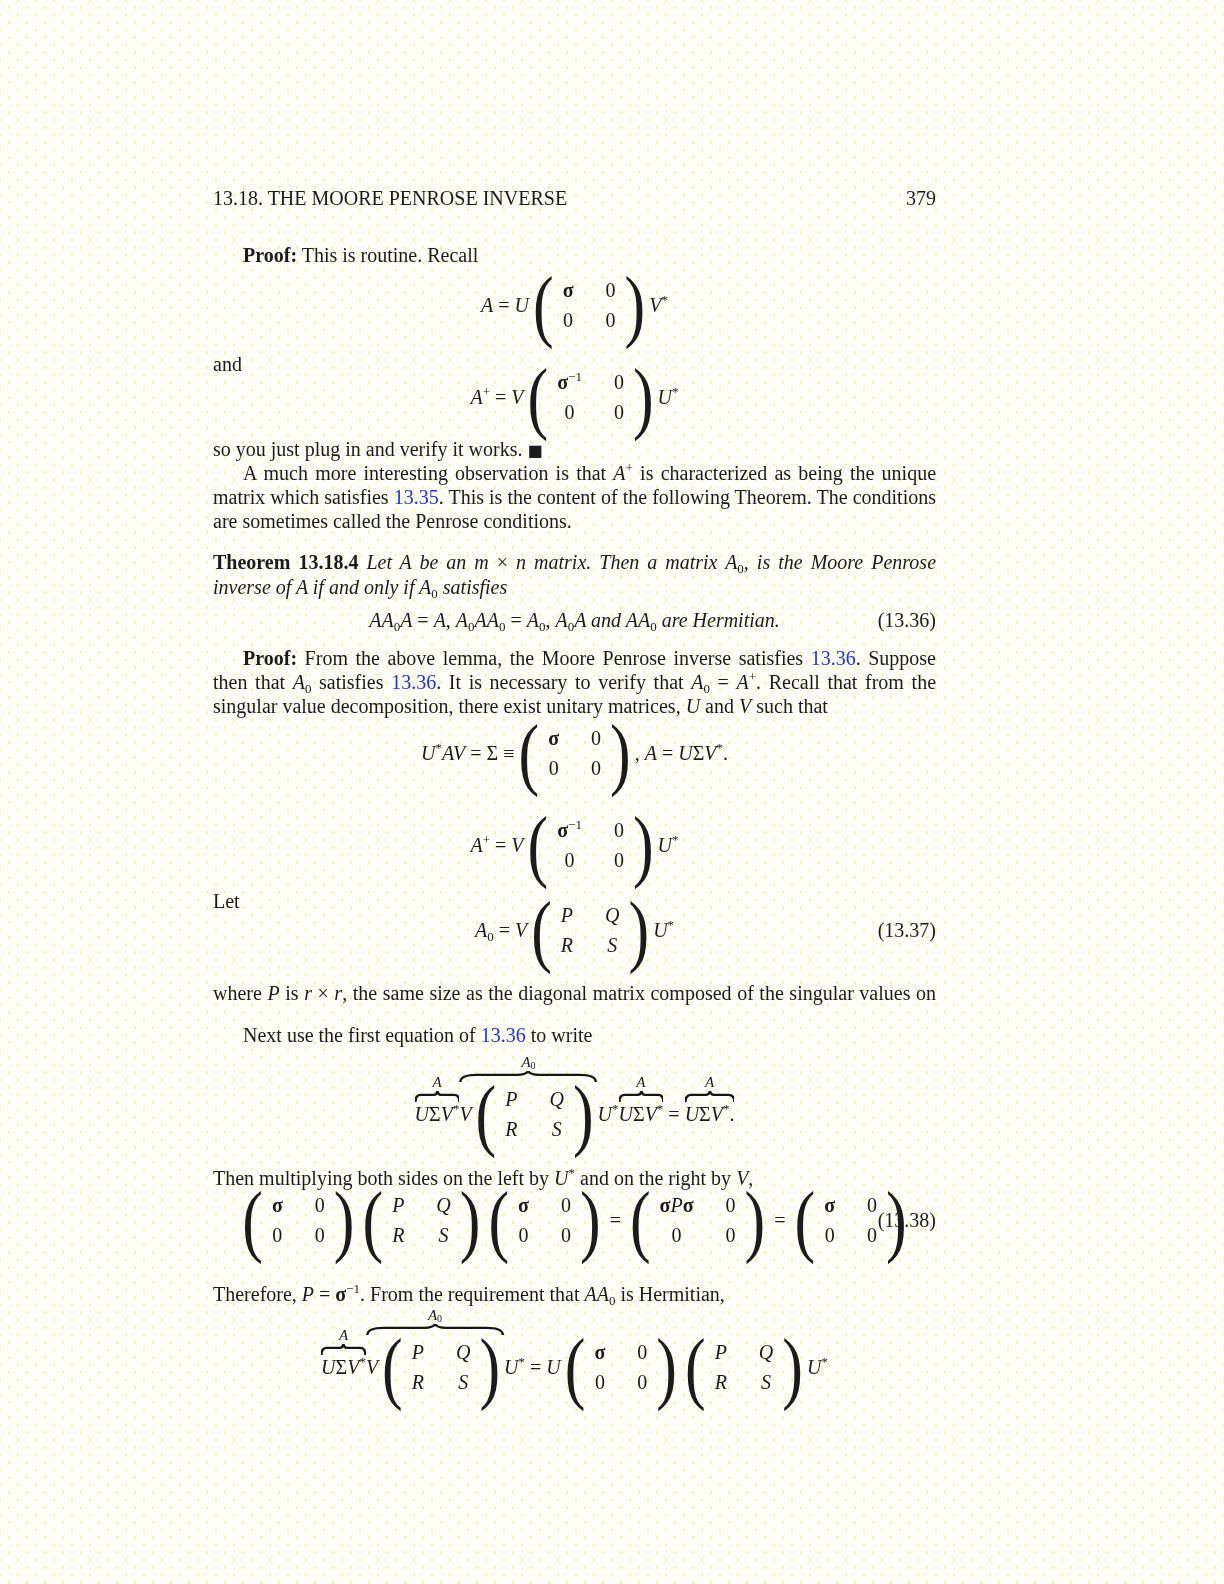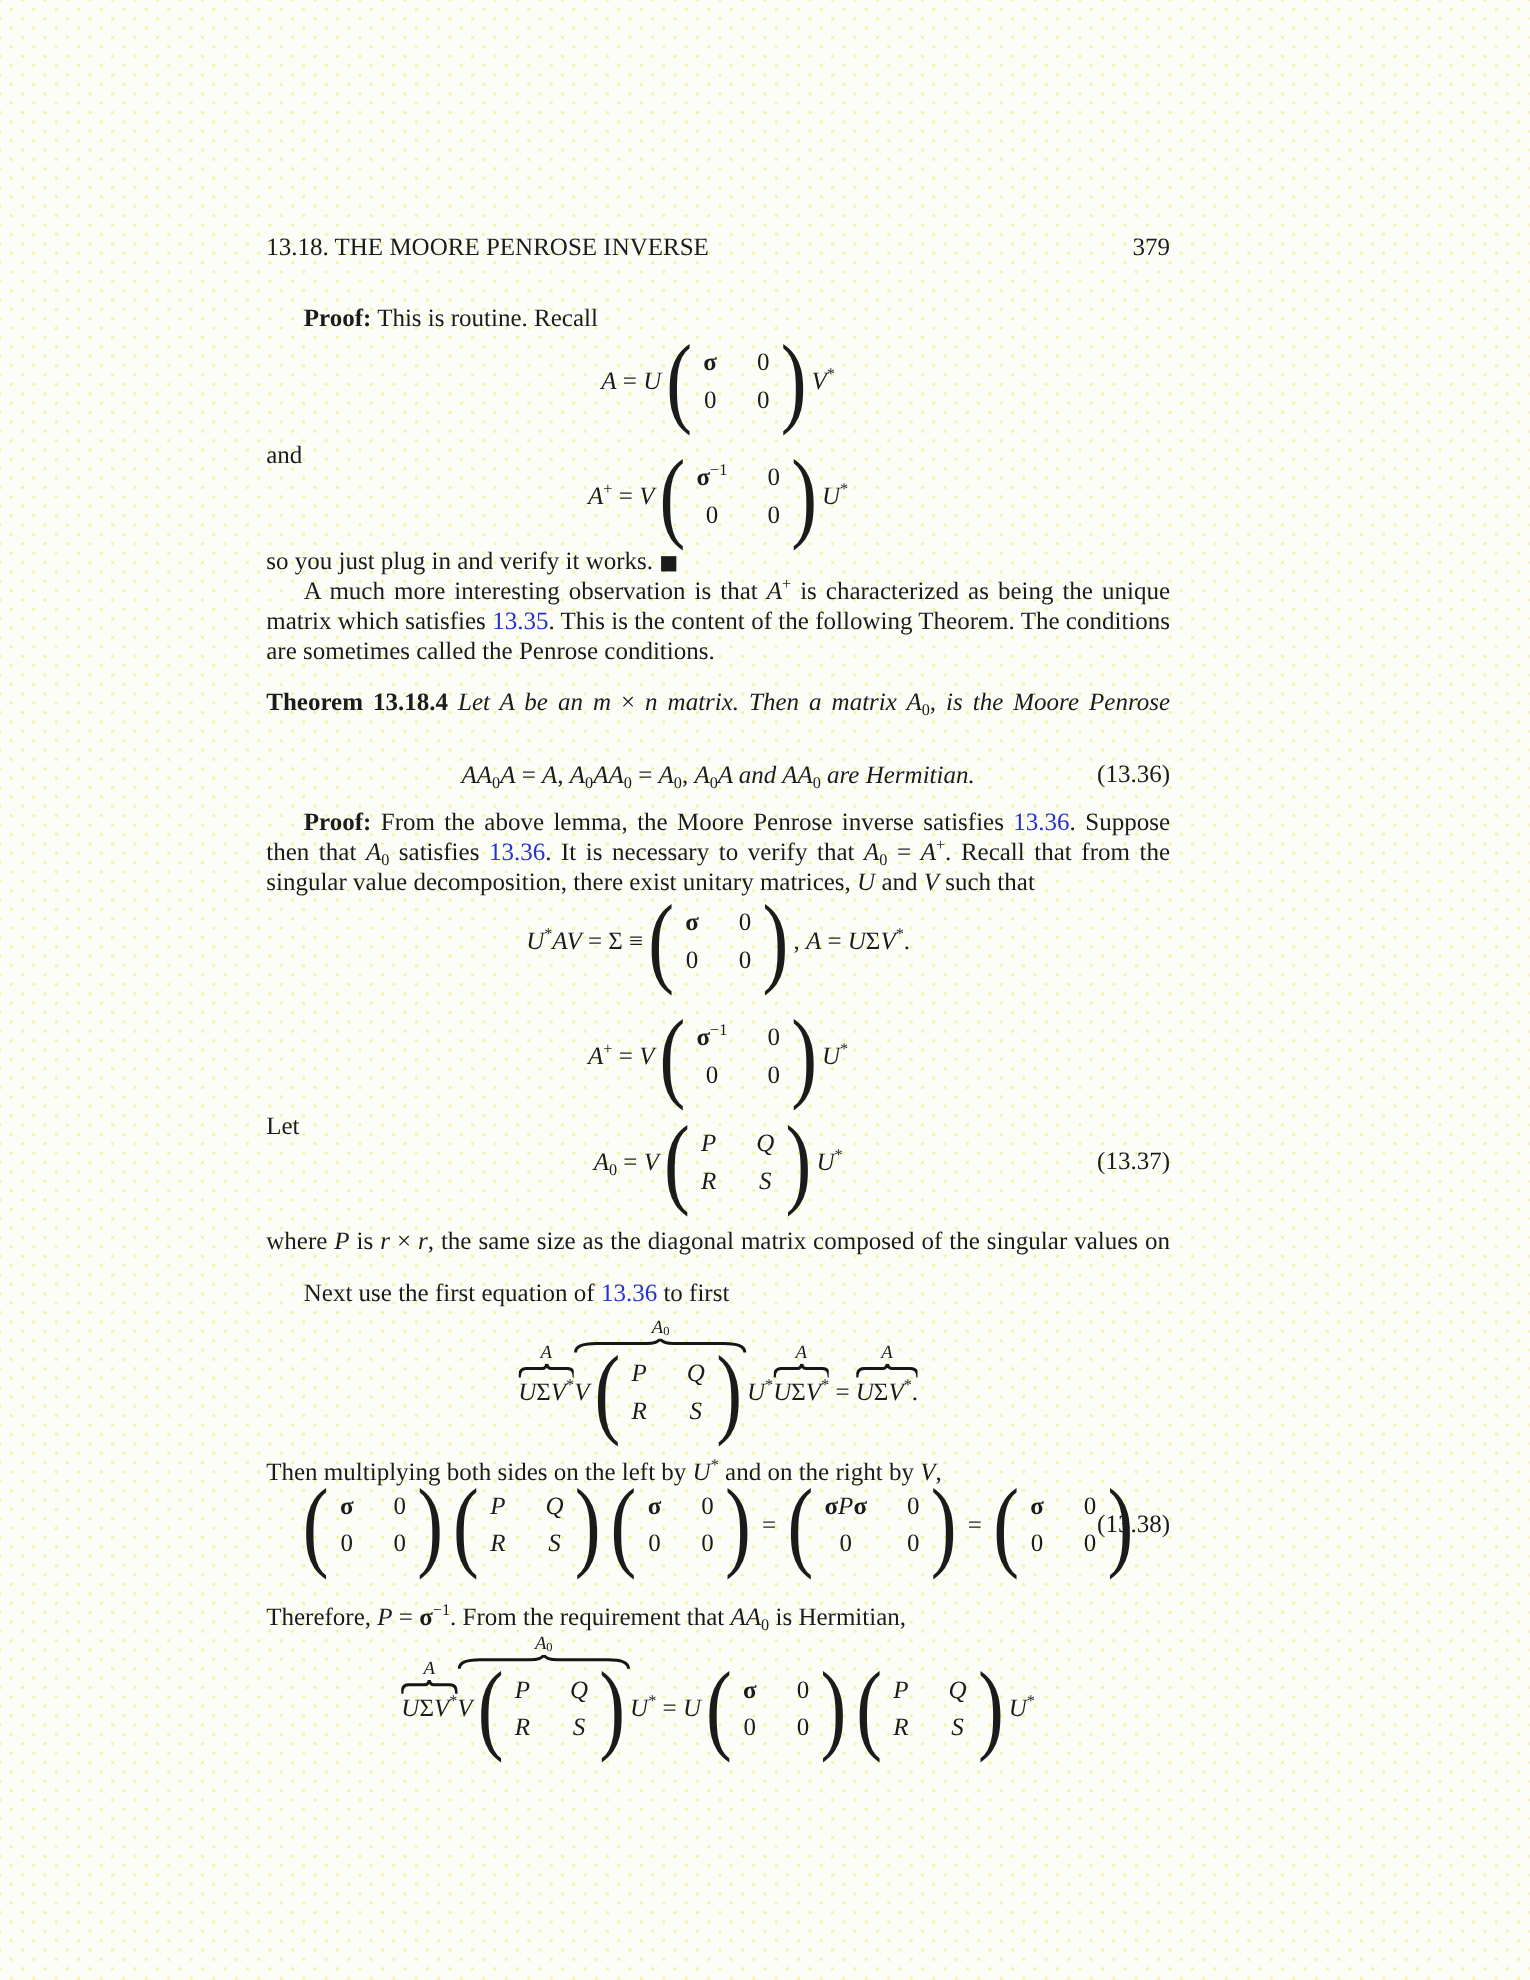--- a/index.html
+++ b/index.html
@@ -126,20 +126,21 @@
   </div>
 
   <div class="blk b-p3">
     <div class="line indent jline"><span>A much more interesting observation is that </span><span class="ri">A</span><span class="rsup">+</span><span> is characterized as being the unique</span></div>
     <div class="line jline"><span>matrix which satisfies </span><span class="rlink">13.35</span><span>. This is the content of the following Theorem. The conditions</span></div>
     <div class="line"><span>are sometimes called the Penrose conditions.</span></div>
   </div>
 
   <div class="blk b-p4">
     <div class="thline jline"><span class="rb">Theorem 13.18.4</span><span> </span><span class="ri">Let A be an m</span><span> × </span><span class="ri">n matrix.  Then a matrix A</span><span class="rsub">0</span><span class="ri">, is the Moore Penrose</span></div>
+    <div class="thline"><span class="ri">inverse of A if and only if A</span><span class="rsub">0</span><span class="ri"> satisfies</span></div>
   </div>
 
   <div class="eq b-e3">
     <span class="eqr"><span class="ri">AA</span><span class="rsub">0</span><span class="ri">A</span><span> = </span><span class="ri">A</span><span>, </span><span class="ri">A</span><span class="rsub">0</span><span class="ri">AA</span><span class="rsub">0</span><span> = </span><span class="ri">A</span><span class="rsub">0</span><span>, </span><span class="ri">A</span><span class="rsub">0</span><span class="ri">A</span><span class="ri"> and </span><span class="ri">AA</span><span class="rsub">0</span><span class="ri"> are Hermitian.</span></span>
     <span class="eqlabel">(13.36)</span>
   </div>
 
   <div class="blk b-p5">
     <div class="line indent jline"><span class="rb">Proof:</span><span>  From the above lemma, the Moore Penrose inverse satisfies </span><span class="rlink">13.36</span><span>.  Suppose</span></div>
     <div class="line jline"><span>then that </span><span class="ri">A</span><span class="rsub">0</span><span> satisfies </span><span class="rlink">13.36</span><span>. It is necessary to verify that </span><span class="ri">A</span><span class="rsub">0</span><span> = </span><span class="ri">A</span><span class="rsup">+</span><span>. Recall that from the</span></div>
@@ -195,21 +196,21 @@
         <span class="paren">)</span>
       </span>
       <span class="eqr"><span class="ri">U</span><span class="rsup">*</span></span>
     </div>
 
   <div class="blk b-p6">
     <div class="line jline"><span>where </span><span class="ri">P</span><span> is </span><span class="ri">r</span><span> × </span><span class="ri">r</span><span>, the same size as the diagonal matrix composed of the singular values on</span></div>
   </div>
 
   <div class="blk b-p7">
-    <div class="line indent"><span>Next use the first equation of </span><span class="rlink">13.36</span><span> to first</span></div>
+    <div class="line indent"><span>Next use the first equation of </span><span class="rlink">13.36</span><span> to write</span></div>
   </div>
 
   <div class="eq b-e7">
       <span class="bgrp">
         <span class="bdeco">
           <span class="blab"><span class="ri">A</span></span>
           <svg class="bsvg" viewBox="0 0 100 12" preserveAspectRatio="none">
             <path d="M1,12 C1,6 6,4.2 13,4.2 L42,4.2 C46,4.2 49,2.8 50,0 C51,2.8 54,4.2 58,4.2 L87,4.2 C94,4.2 99,6 99,12" fill="none" stroke="#161616" stroke-width="2.4" stroke-linecap="round" vector-effect="non-scaling-stroke"></path>
           </svg>
         </span>

